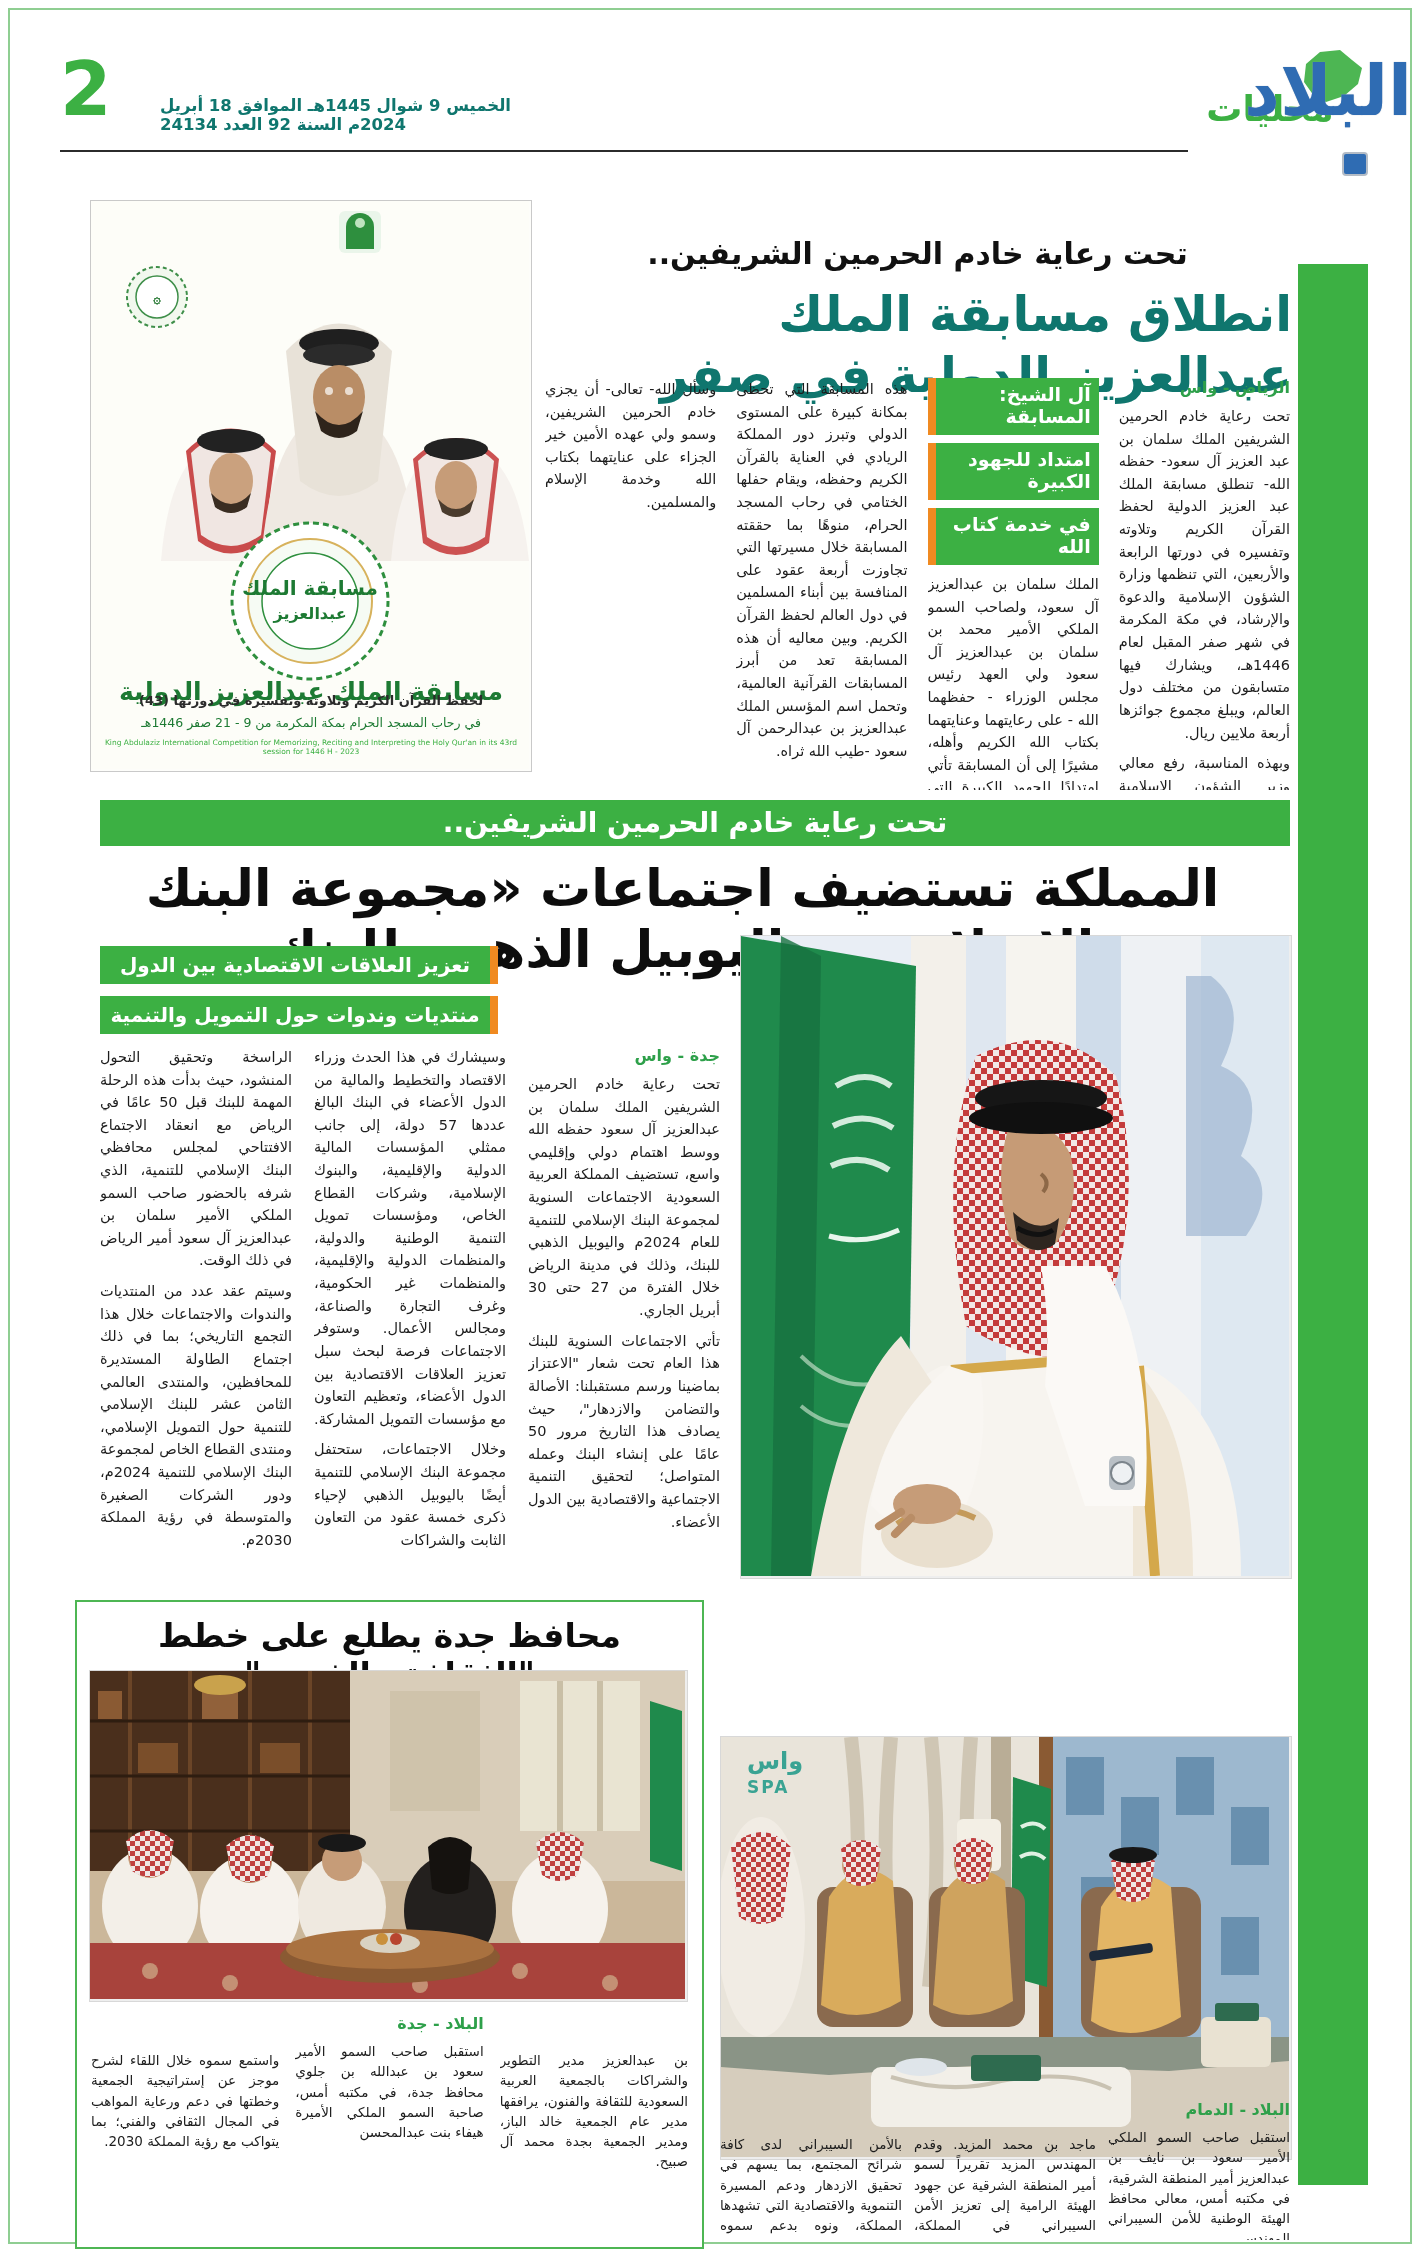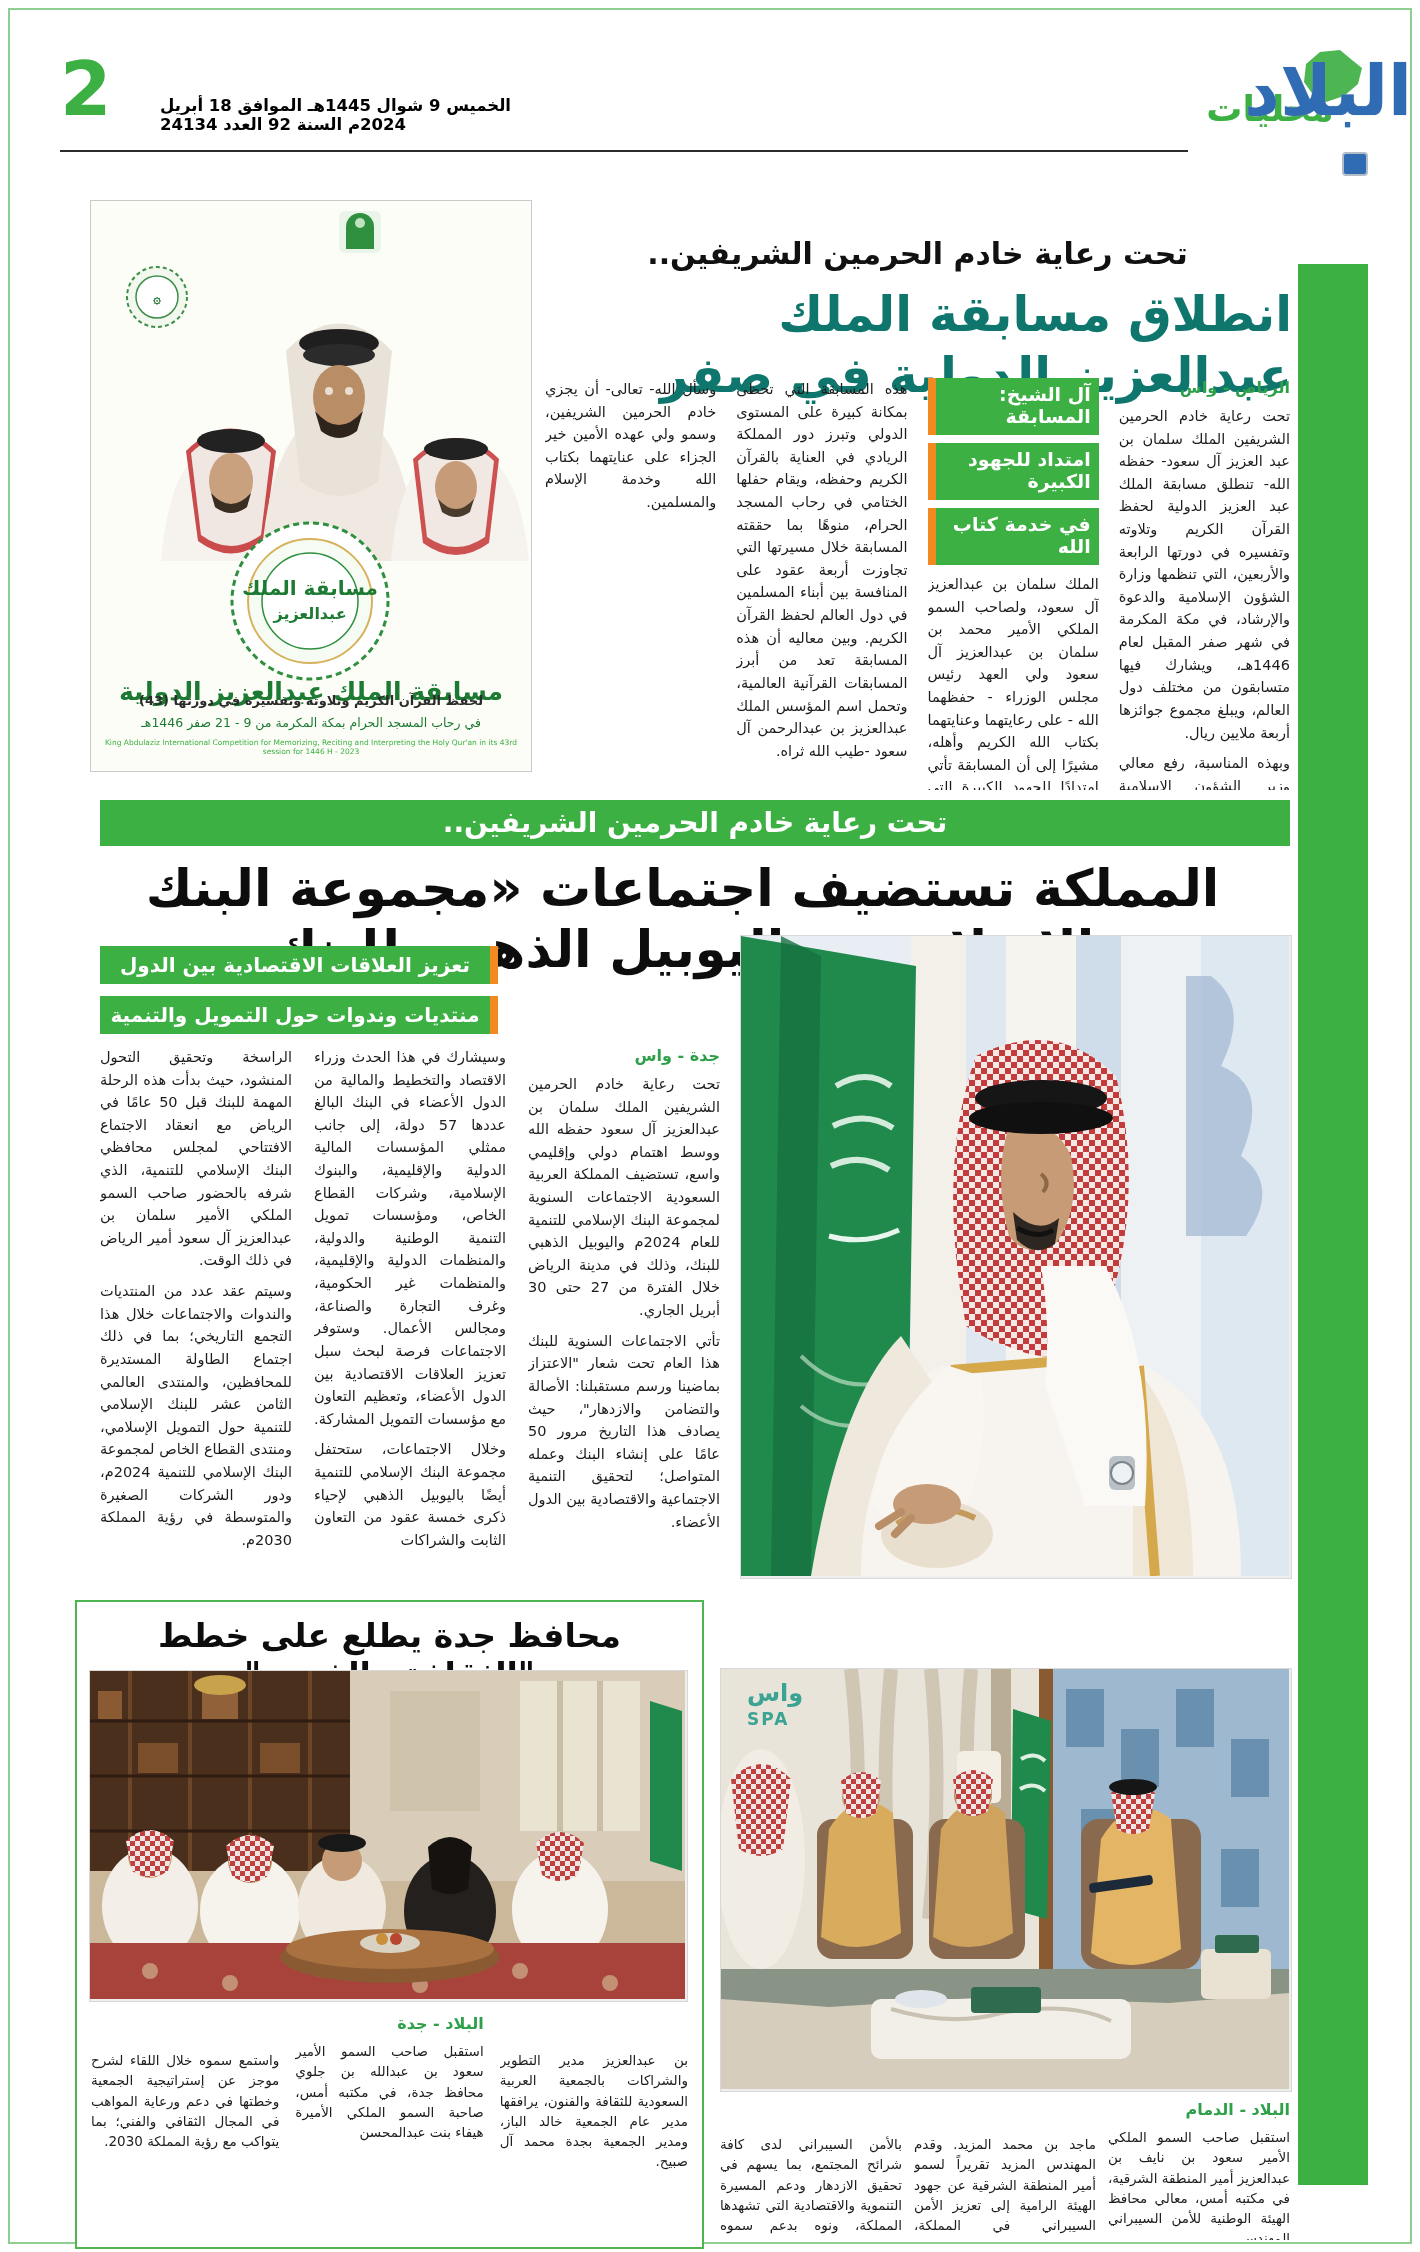--- a/index.html
+++ b/index.html
@@ -3,21 +3,21 @@
 <meta charset="utf-8">
 <style>
   html,body{margin:0;padding:0;background:#ffffff;}
   body{font-family:"DejaVu Sans", sans-serif;}
   .page{position:relative;width:1420px;height:2252px;background:#fff;overflow:hidden;}
   .page-frame{position:absolute;inset:8px;border:2px solid #8fce92;pointer-events:none;}
   .abs{position:absolute;}
   .ar{direction:rtl;}
   
   .page-num{left:60px;top:52px;font-size:74px;font-weight:bold;color:#3cb043;line-height:1;}
-  .date-line{left:160px;top:96px;width:392px;font-size:16.5px;font-weight:bold;color:#000000;direction:rtl;text-align:left;letter-spacing:.3px;}
+  .date-line{left:160px;top:96px;width:392px;font-size:16.5px;font-weight:bold;color:#0f766e;direction:rtl;text-align:left;letter-spacing:.3px;}
   .header-rule{left:60px;top:150px;width:1128px;height:2px;background:#2b2b2b;}
   .section-label{left:1205px;top:88px;width:130px;font-size:36px;font-weight:bold;color:#3cb043;text-align:center;}
   .logo{left:1308px;top:40px;width:104px;height:118px;}
   .logo-text{position:absolute;right:0;top:16px;font-size:70px;font-weight:bold;color:#2f6cb3;text-shadow:0 0 1px #9aa7b5;line-height:1;}
   .logo-map{position:absolute;left:-8px;top:6px;}
   .logo-dot{position:absolute;left:34px;top:112px;width:22px;height:20px;background:#2f6cb3;border:2px solid #b4bcc6;border-radius:4px;}
   
   .side-bar{left:1298px;top:264px;width:70px;height:1921px;background:#3cb043;}
   
   .poster{left:90px;top:200px;width:440px;height:570px;background:#fdfdfa;border:1px solid #c9c9c9;}
@@ -37,21 +37,21 @@
   .a2-cols{left:100px;top:1046px;width:620px;height:534px;display:flex;gap:22px;direction:rtl;overflow:hidden;}
   .photo{border:1px solid #d8d8d8;overflow:hidden;background:#eee;}
   .a2-photo{left:740px;top:935px;width:550px;height:642px;}
   
   .box-left{left:75px;top:1600px;width:625px;height:645px;border:2px solid #4db653;background:#fff;}
   .b-headline{text-align:center;font-size:33px;font-weight:bold;color:#0d0d0d;direction:rtl;}
   .box-left .b-headline{margin:14px 10px 12px;}
   .a3-photo{left:12px;top:68px;width:597px;height:330px;position:absolute;}
   .a3-cols{position:absolute;left:14px;top:412px;width:597px;height:218px;display:flex;gap:16px;direction:rtl;overflow:hidden;}
   .a4-headline{left:715px;top:1608px;width:575px;}
-  .a4-photo{left:720px;top:1668px;width:570px;height:422px;}
+  .a4-photo{left:720px;top:1736px;width:570px;height:422px;}
   .a4-cols{left:720px;top:2100px;width:570px;height:140px;display:flex;gap:12px;direction:rtl;overflow:hidden;}
   .small-txt{font-size:13.5px;line-height:1.5;}
   .poster-cap{position:absolute;width:100%;text-align:center;direction:rtl;color:#1d7a33;}
   .poster-title{top:452px;font-size:25px;font-weight:bold;color:#1d7a33;margin-top:24px;}
   .poster-l1{top:492px;font-size:13px;font-weight:bold;color:#2b2b2b;}
   .poster-l2{top:514px;font-size:12.5px;color:#1d7a33;}
   .poster-l3{top:537px;font-size:7.5px;color:#3cb043;}
 </style>
 </head>
 <body>

